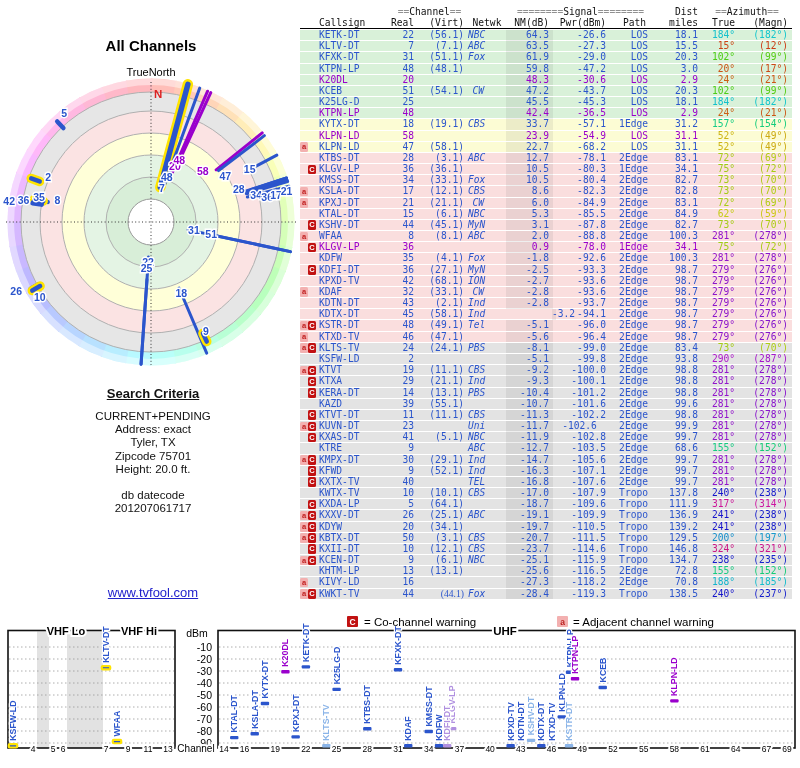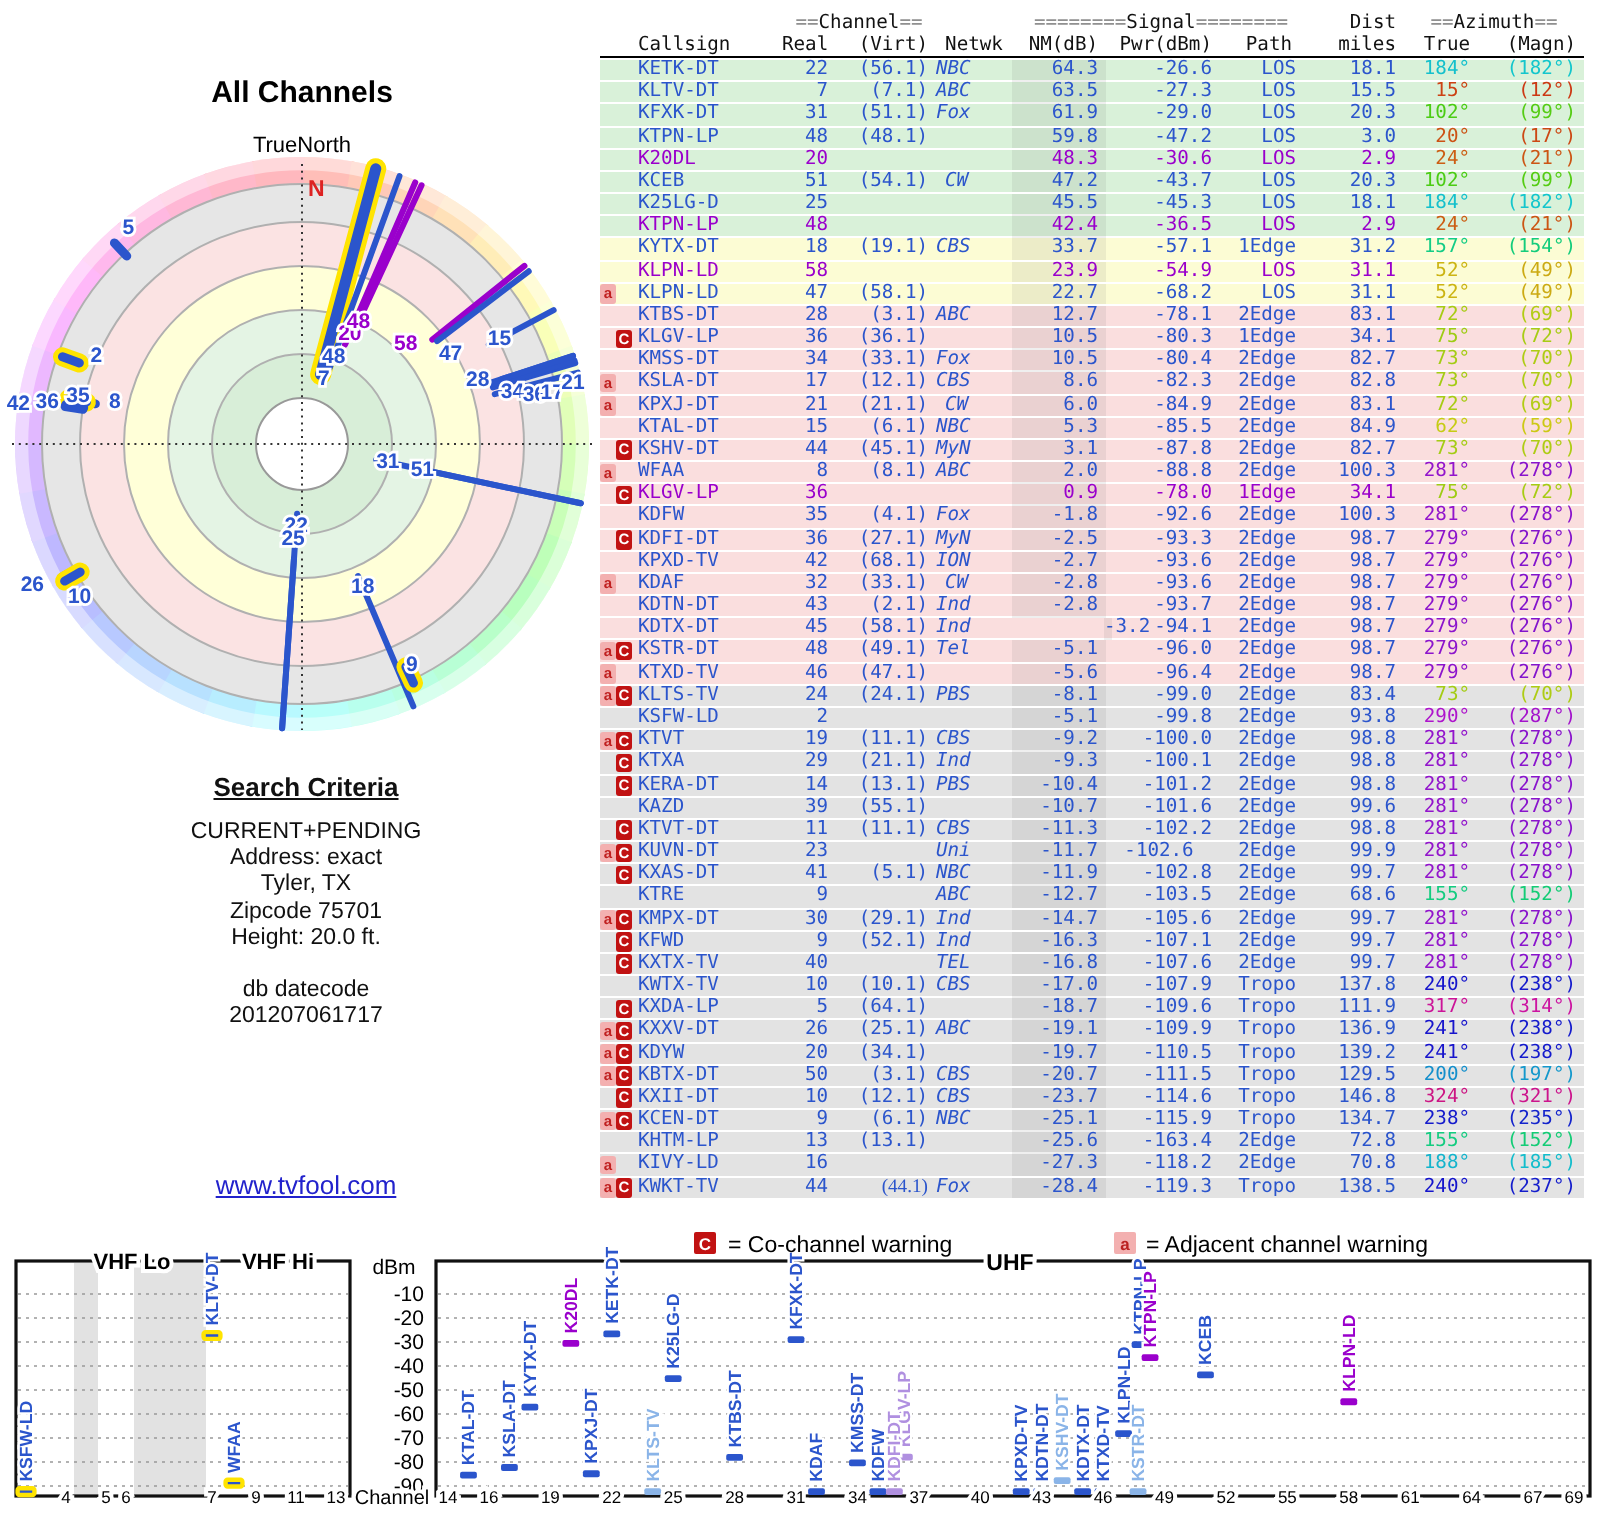--- a/index.html
+++ b/index.html
@@ -822,21 +822,21 @@
           <span class="num" style="color: rgb(20, 26, 204);">238°</span>
           <span class="num" style="color: rgb(20, 36, 204);">(235°)</span>
         </div>
         <div class="tgrid trow band-gray">
           <span class="c-warn"></span>
           <span class="c-callsign" style="color: rgb(43, 85, 204);">KHTM-LP</span>
           <span class="num" style="color: rgb(43, 85, 204);">13</span>
           <span class="num" style="color: rgb(43, 85, 204);">(13.1)</span>
           <span class="c-netwk"></span>
           <span class="num c-nm" style="color: rgb(43, 85, 204);">-25.6</span>
-          <span class="num" style="color: rgb(43, 85, 204);">-163.4</span>
+          <span class="num" style="color: rgb(43, 85, 204);">-116.5</span>
           <span class="c-path" style="color: rgb(43, 85, 204);">2Edge</span>
           <span class="num" style="color: rgb(43, 85, 204);">72.8</span>
           <span class="num" style="color: rgb(20, 204, 128);">155°</span>
           <span class="num" style="color: rgb(20, 204, 118);">(152°)</span>
         </div>
         <div class="tgrid trow band-gray">
           <span class="c-warn"><span class="wbox wa">a</span></span>
           <span class="c-callsign" style="color: rgb(43, 85, 204);">KIVY-LD</span>
           <span class="num" style="color: rgb(43, 85, 204);">16</span>
           <span class="num"></span>

